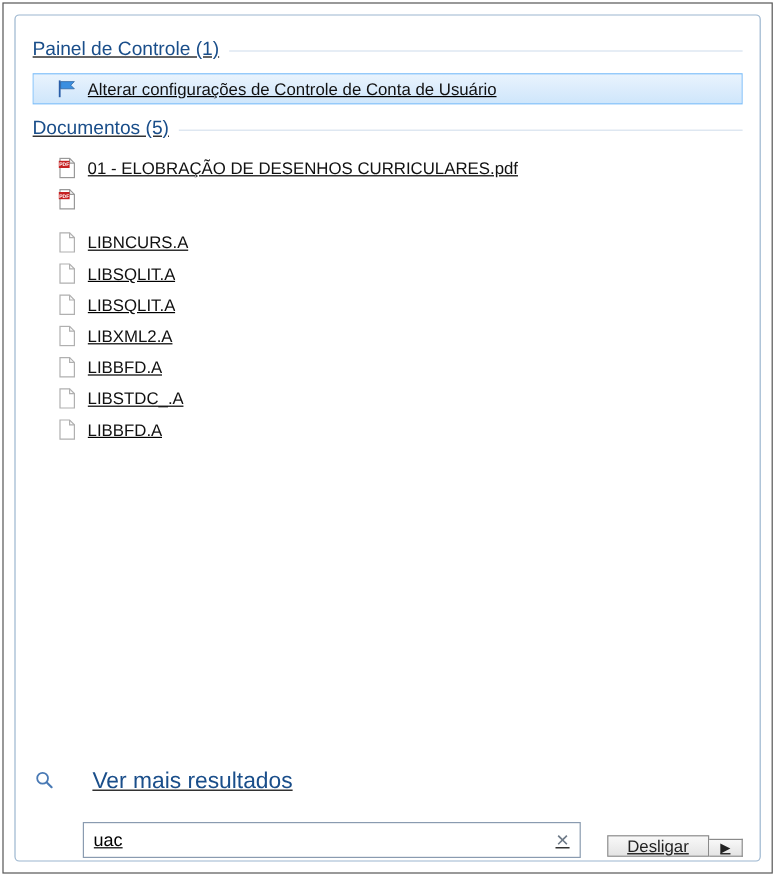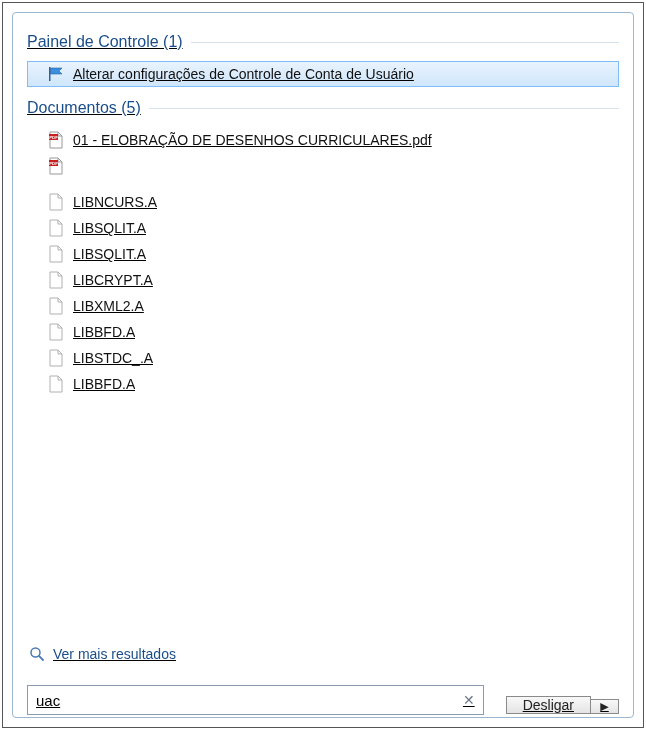--- a/index.html
+++ b/index.html
@@ -64,32 +64,33 @@
   }
   .result-item .icon-slot {
     width: 20px; height: 18px;
     display: flex; align-items: center; justify-content: center;
     margin-right: 7px;
     flex-shrink: 0;
   }
   .result-item .label { overflow: hidden; text-overflow: ellipsis; white-space: nowrap; }
   .more-row {
     display: flex;
-    align-items: center;
     color: #1a4e8a;
-    font-size: 14px;
+    font-size: 19px;
     margin: 14px 0 0 0;
     cursor: pointer;
+    gap: 24px;
   }
   .more-row .icon-slot { width: 20px; height: 18px; display:flex; align-items:center; justify-content:center; margin-right:6px; }
   .bottom-row {
     display: flex;
     align-items: center;
     margin-top: 22px;
     gap: 22px;
+    margin-left: 42px;
   }
   .searchbox {
     flex: 1;
     display: flex;
     align-items: center;
     height: 30px;
     border: 1px solid #8a9bb0;
     background: #fff;
     padding: 0 6px 0 8px;
   }
@@ -196,29 +197,20 @@
           <span class="label">LIBSQLIT.A</span>
         </div>
         <div class="result-item">
           <span class="icon-slot">
             <svg width="16" height="18" viewBox="0 0 16 18">
               <path d="M2 1 L10 1 L14 5 L14 17 L2 17 Z" fill="#fff" stroke="#b0b0b0" stroke-width="1"></path>
               <path d="M10 1 L10 5 L14 5" fill="none" stroke="#b0b0b0" stroke-width="1"></path>
             </svg>
           </span>
           <span class="label">LIBSQLIT.A</span>
-        </div>
-        <div class="result-item">
-          <span class="icon-slot">
-            <svg width="16" height="18" viewBox="0 0 16 18">
-              <path d="M2 1 L10 1 L14 5 L14 17 L2 17 Z" fill="#fff" stroke="#b0b0b0" stroke-width="1"></path>
-              <path d="M10 1 L10 5 L14 5" fill="none" stroke="#b0b0b0" stroke-width="1"></path>
-            </svg>
-          </span>
-          <span class="label">LIBCRYPT.A</span>
         </div>
         <div class="result-item">
           <span class="icon-slot">
             <svg width="16" height="18" viewBox="0 0 16 18">
               <path d="M2 1 L10 1 L14 5 L14 17 L2 17 Z" fill="#fff" stroke="#b0b0b0" stroke-width="1"></path>
               <path d="M10 1 L10 5 L14 5" fill="none" stroke="#b0b0b0" stroke-width="1"></path>
             </svg>
           </span>
           <span class="label">LIBXML2.A</span>
         </div>

